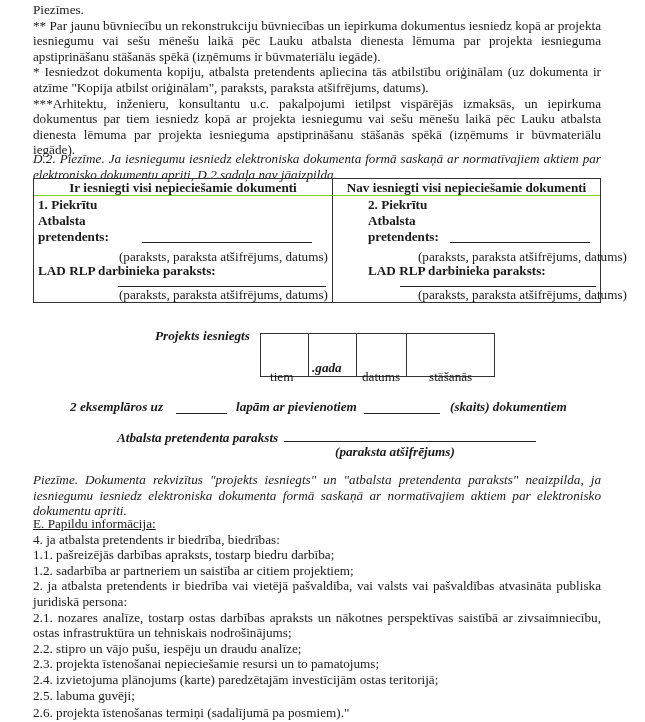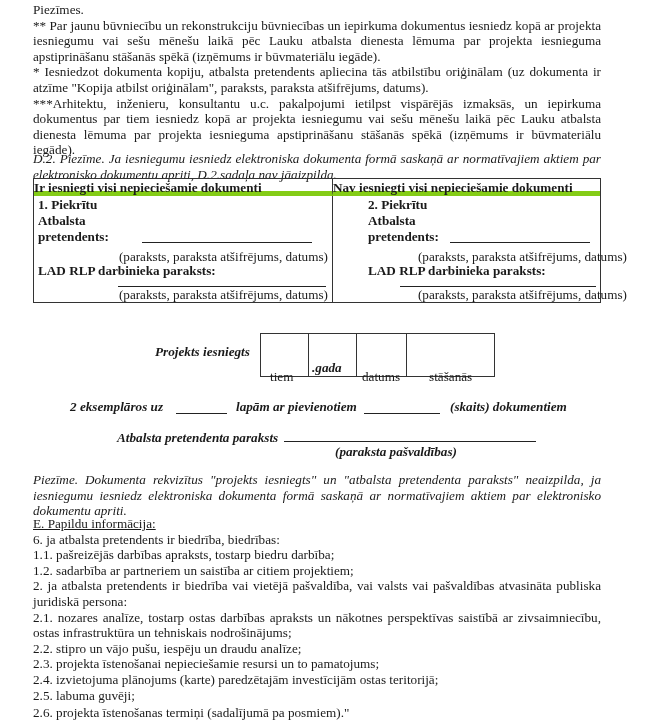--- a/index.html
+++ b/index.html
@@ -21,21 +21,21 @@
   
   #d2-note { top: 151px; }
 
   
   #sig-table {
     top: 178px; left: 33px; width: 568px; height: 125px;
     border: 1px solid #333; box-sizing: border-box;
   }
   #sig-table .hdr {
     position: absolute; top: 0; height: 17px; line-height: 17px;
-    font-weight: bold; border-bottom: 5px solid #84cc16;
+    font-weight: bold; text-align: center; border-bottom: 1px solid #84cc16;
     box-sizing: border-box;
   }
   #sig-table .hdr.left { left: 0; width: 299px; border-right: 1px solid #333; }
   #sig-table .hdr.right { left: 299px; width: 267px; }
   #sig-table .col { position: absolute; top: 17px; bottom: 0; box-sizing: border-box; }
   #sig-table .col.left { left: 0; width: 299px; border-right: 1px solid #333; }
   #sig-table .col.right { left: 286px; width: 267px; margin-left: 44px; }
   .col .line { position: absolute; left: 4px; white-space: nowrap; }
   .col .ul { position: absolute; border-bottom: 1px solid #222; height: 0; }
   .col .sub { position: absolute; right: 4px; white-space: nowrap; }
@@ -84,21 +84,21 @@
     <div class="line bold" style="top:17px;">Atbalsta</div>
     <div class="line bold" style="top:33px;">pretendents:</div>
     <div class="ul" style="left:86px; width:140px; top:46px;"></div>
     <div class="sub" style="top:53px;">(paraksts, paraksta atšifrējums, datums)</div>
     <div class="line bold" style="top:67px;">LAD RLP darbinieka paraksts:</div>
     <div class="ul" style="left:36px; width:196px; top:90px;"></div>
     <div class="sub" style="top:91px;">(paraksts, paraksta atšifrējums, datums)</div>
   </div>
 </div>
 
-<div class="abs bi" style="left:155px; top:344px;">Projekts iesniegts</div>
+<div class="abs bi" style="left:155px; top:328px;">Projekts iesniegts</div>
 <div class="abs boxrow" style="left:260px; width:49px;">
   <span></span>
 </div>
 <div class="abs boxrow" style="left:308px; width:49px; border-left:none;">
   <span class="abs bi" style="left:4px; bottom:0px;">.gada</span>
 </div>
 <div class="abs boxrow" style="left:356px; width:51px; border-left:none;">
   <span></span>
 </div>
 <div class="abs boxrow" style="left:406px; width:89px; border-left:none;">
@@ -109,29 +109,29 @@
 <div class="abs lbl-small" style="left:429px;">stāšanās</div>
 
 <div class="abs bi" style="left:70px; top:399px;">2 eksemplāros uz</div>
 <div class="abs uline" style="left:176px; width:51px; top:413px;"></div>
 <div class="abs bi" style="left:236px; top:399px;">lapām ar pievienotiem</div>
 <div class="abs uline" style="left:364px; width:76px; top:413px;"></div>
 <div class="abs bi" style="left:450px; top:399px;">(skaits) dokumentiem</div>
 
 <div class="abs bi" style="left:117px; top:430px;">Atbalsta pretendenta paraksts</div>
 <div class="abs uline" style="left:284px; width:252px; top:441px;"></div>
-<div class="abs bi" style="left:335px; top:444px;">(paraksta pašvaldības)</div>
+<div class="abs bi" style="left:335px; top:444px;">(paraksta atšifrējums)</div>
 
 <div class="abs para italic" style="top:472px;">
   <p>Piezīme. Dokumenta rekvizītus "projekts iesniegts" un "atbalsta pretendenta paraksts" neaizpilda, ja iesniegumu iesniedz elektroniska dokumenta formā saskaņā ar normatīvajiem aktiem par elektronisko dokumentu apriti.</p>
 </div>
 
 <div id="section-e" class="abs para">
   <p class="u">E. Papildu informācija:</p>
-  <p>6. ja atbalsta pretendents ir biedrība, biedrības:</p>
+  <p>4. ja atbalsta pretendents ir biedrība, biedrības:</p>
   <p>1.1. pašreizējās darbības apraksts, tostarp biedru darbība;</p>
   <p>1.2. sadarbība ar partneriem un saistība ar citiem projektiem;</p>
   <p>2. ja atbalsta pretendents ir biedrība vai vietējā pašvaldība, vai valsts vai pašvaldības atvasināta publiska juridiskā persona:</p>
   <p>2.1. nozares analīze, tostarp ostas darbības apraksts un nākotnes perspektīvas saistībā ar zivsaimniecību, ostas infrastruktūra un tehniskais nodrošinājums;</p>
   <p>2.2. stipro un vājo pušu, iespēju un draudu analīze;</p>
   <p>2.3. projekta īstenošanai nepieciešamie resursi un to pamatojums;</p>
   <p>2.4. izvietojuma plānojums (karte) paredzētajām investīcijām ostas teritorijā;</p>
   <p>2.5. labuma guvēji;</p>
   <p style="margin-top:2px;">2.6. projekta īstenošanas termiņi (sadalījumā pa posmiem)."</p>
 </div>

